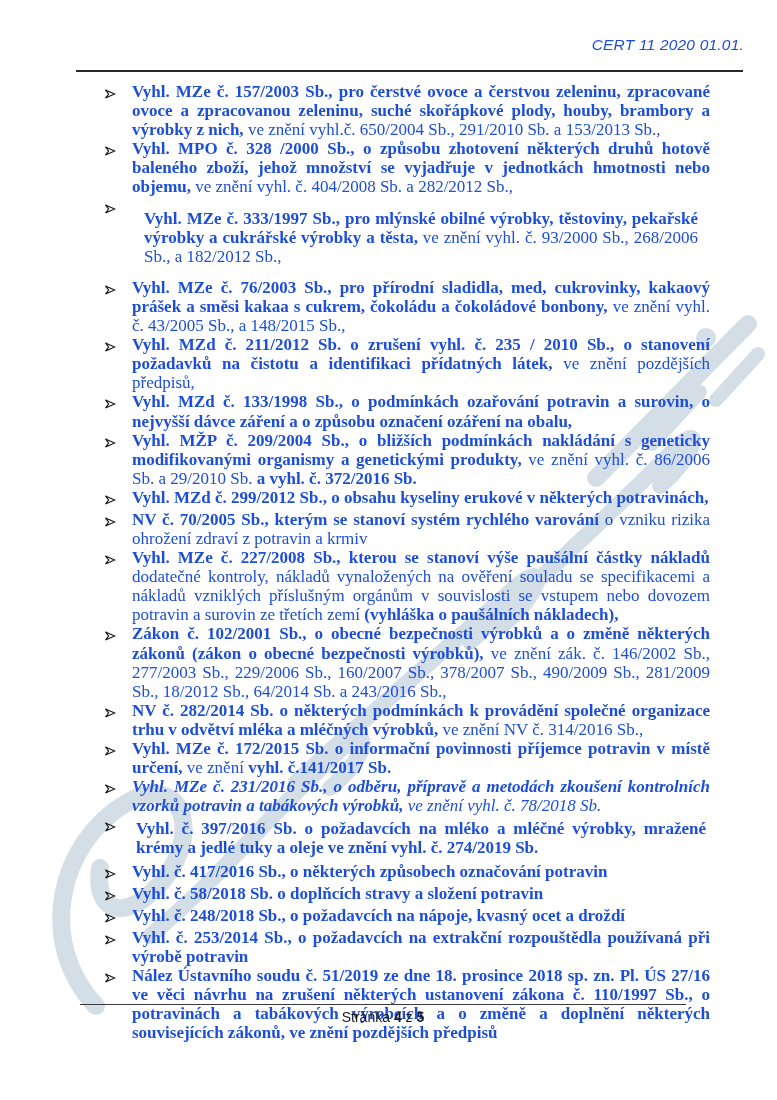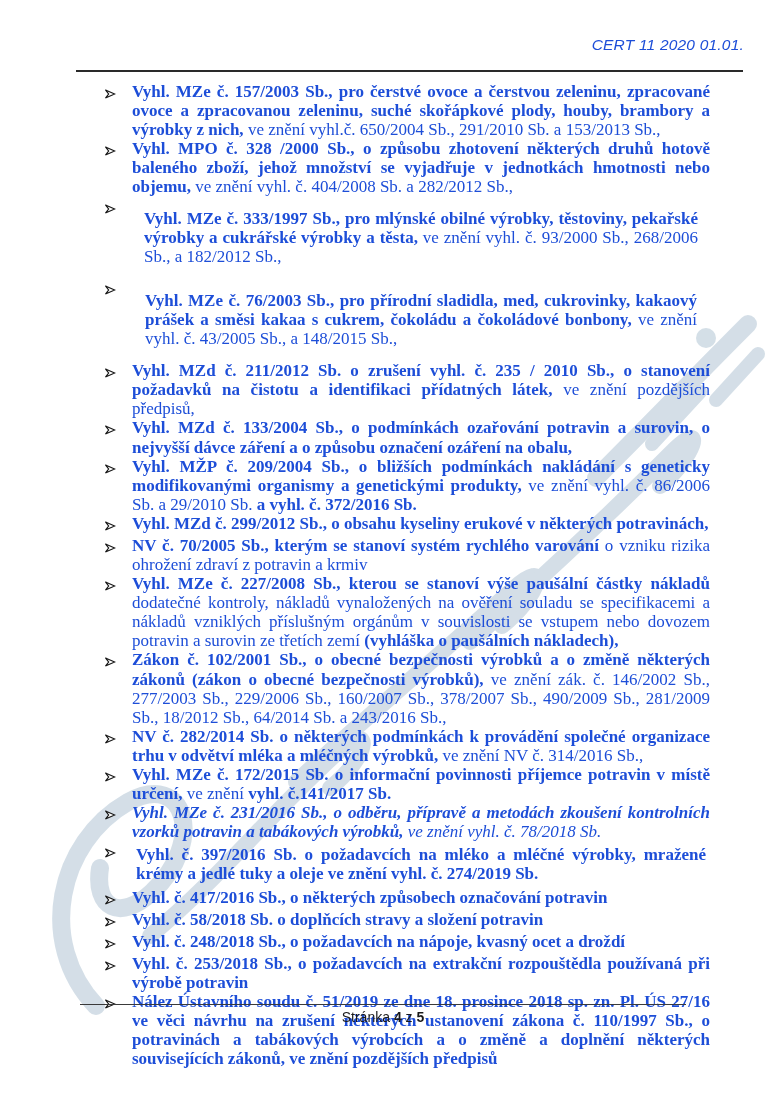--- a/index.html
+++ b/index.html
@@ -98,39 +98,39 @@
     </span>
     <p class="item-text" style="margin:12px;"><span class="b">Vyhl. MZe č. 333/1997 Sb., pro mlýnské obilné výrobky, těstoviny, pekařské výrobky a cukrářské výrobky a těsta,</span><span> ve znění vyhl. č. 93/2000 Sb., 268/2006 Sb., a 182/2012 Sb.,</span></p>
   </div>
 
   <div class="reg-item">
     <span class="bullet-cell">
       <svg width="12" height="12" viewBox="0 0 13 12" xmlns="http://www.w3.org/2000/svg">
         <path d="M1.6 1.6 L11.6 6 L1.6 10.4 L5 6 Z" fill="#ffffff" stroke="#161616" stroke-width="1.3" stroke-linejoin="miter"></path>
       </svg>
     </span>
-    <p class="item-text" style="margin:13px;"><span class="b">Vyhl. MZe č. 76/2003 Sb., pro přírodní sladidla, med, cukrovinky, kakaový prášek a směsi kakaa s cukrem, čokoládu a čokoládové bonbony,</span><span> ve znění vyhl. č. 43/2005 Sb., a 148/2015 Sb.,</span></p>
+    <p class="item-text" style="margin:0;"><span class="b">Vyhl. MZe č. 76/2003 Sb., pro přírodní sladidla, med, cukrovinky, kakaový prášek a směsi kakaa s cukrem, čokoládu a čokoládové bonbony,</span><span> ve znění vyhl. č. 43/2005 Sb., a 148/2015 Sb.,</span></p>
   </div>
 
   <div class="reg-item">
     <span class="bullet-cell">
       <svg width="12" height="12" viewBox="0 0 13 12" xmlns="http://www.w3.org/2000/svg">
         <path d="M1.6 1.6 L11.6 6 L1.6 10.4 L5 6 Z" fill="#ffffff" stroke="#161616" stroke-width="1.3" stroke-linejoin="miter"></path>
       </svg>
     </span>
     <p class="item-text" style="margin:0;"><span class="b">Vyhl. MZd č. 211/2012 Sb. o zrušení vyhl. č. 235 / 2010 Sb., o stanovení požadavků na čistotu a identifikaci přídatných látek,</span><span> ve znění pozdějších předpisů,</span></p>
   </div>
 
   <div class="reg-item">
     <span class="bullet-cell">
       <svg width="12" height="12" viewBox="0 0 13 12" xmlns="http://www.w3.org/2000/svg">
         <path d="M1.6 1.6 L11.6 6 L1.6 10.4 L5 6 Z" fill="#ffffff" stroke="#161616" stroke-width="1.3" stroke-linejoin="miter"></path>
       </svg>
     </span>
-    <p class="item-text" style="margin:0;"><span class="b">Vyhl. MZd č. 133/2004 Sb., o podmínkách ozařování potravin a surovin, o nejvyšší dávce záření a o způsobu označení ozáření na obalu,</span></p>
+    <p class="item-text" style="margin:0;"><span class="b">Vyhl. MZd č. 133/1998 Sb., o podmínkách ozařování potravin a surovin, o nejvyšší dávce záření a o způsobu označení ozáření na obalu,</span></p>
   </div>
 
   <div class="reg-item">
     <span class="bullet-cell">
       <svg width="12" height="12" viewBox="0 0 13 12" xmlns="http://www.w3.org/2000/svg">
         <path d="M1.6 1.6 L11.6 6 L1.6 10.4 L5 6 Z" fill="#ffffff" stroke="#161616" stroke-width="1.3" stroke-linejoin="miter"></path>
       </svg>
     </span>
     <p class="item-text" style="margin:0;"><span class="b">Vyhl. MŽP č. 209/2004 Sb., o bližších podmínkách nakládání s geneticky modifikovanými organismy a genetickými produkty,</span><span> ve znění vyhl. č. 86/2006 Sb. a 29/2010 Sb. </span><span class="b">a vyhl. č. 372/2016 Sb.</span></p>
   </div>
@@ -234,21 +234,21 @@
     </span>
     <p class="item-text" style="margin:0;"><span class="b">Vyhl. č. 248/2018 Sb., o požadavcích na nápoje, kvasný ocet a droždí</span></p>
   </div>
 
   <div class="reg-item">
     <span class="bullet-cell">
       <svg width="12" height="12" viewBox="0 0 13 12" xmlns="http://www.w3.org/2000/svg">
         <path d="M1.6 1.6 L11.6 6 L1.6 10.4 L5 6 Z" fill="#ffffff" stroke="#161616" stroke-width="1.3" stroke-linejoin="miter"></path>
       </svg>
     </span>
-    <p class="item-text" style="margin:0;"><span class="b">Vyhl. č. 253/2018 Sb., o požadavcích na extrakční rozpouštědla používaná při výrobě potravin</span></p>
+    <p class="item-text" style="margin:0;"><span class="b">Vyhl. č. 253/2014 Sb., o požadavcích na extrakční rozpouštědla používaná při výrobě potravin</span></p>
   </div>
 
   <div class="reg-item">
     <span class="bullet-cell">
       <svg width="12" height="12" viewBox="0 0 13 12" xmlns="http://www.w3.org/2000/svg">
         <path d="M1.6 1.6 L11.6 6 L1.6 10.4 L5 6 Z" fill="#ffffff" stroke="#161616" stroke-width="1.3" stroke-linejoin="miter"></path>
       </svg>
     </span>
     <p class="item-text" style="margin:0;"><span class="b">Nález Ústavního soudu č. 51/2019 ze dne 18. prosince 2018 sp. zn. Pl. ÚS 27/16 ve věci návrhu na zrušení některých ustanovení zákona č. 110/1997 Sb., o potravinách a tabákových výrobcích a o změně a doplnění některých souvisejících zákonů, ve znění pozdějších předpisů</span></p>
   </div>

